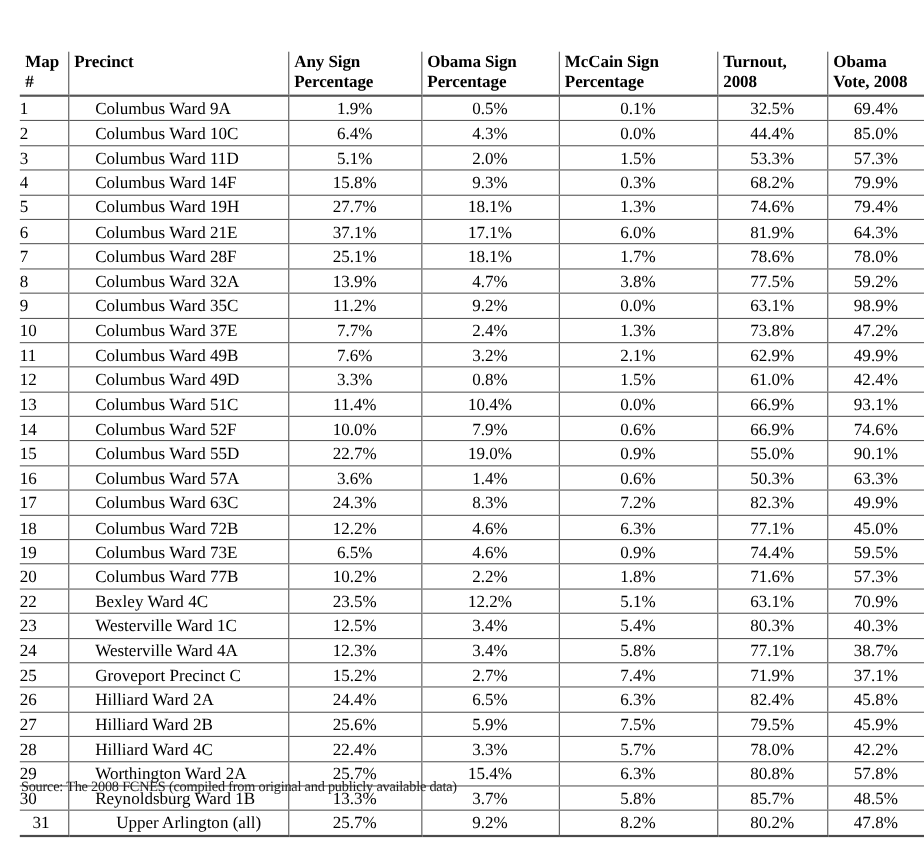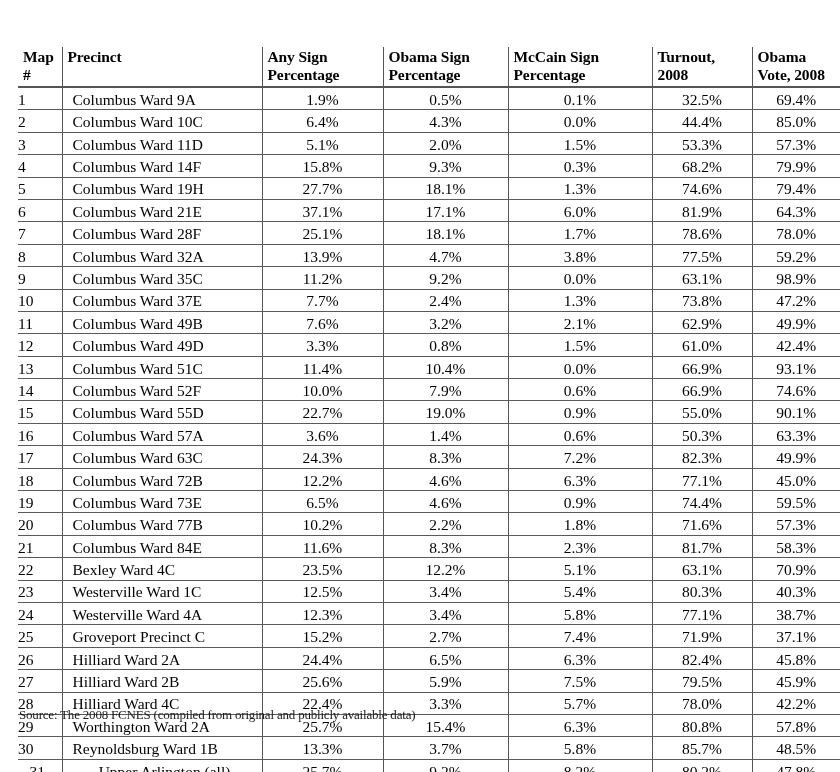--- a/index.html
+++ b/index.html
@@ -78,21 +78,21 @@
     padding: 0px 5px 2px 5px;
     vertical-align: bottom;
     border-bottom: 1.2px solid #5a5a5a;
   }
   tbody td.t-map {
     text-align: left;
     padding-left: 0px;
   }
   tbody td.t-precinct {
     text-align: left;
-    padding-left: 10px;
+    padding-left: 24px;
   }
   tbody td.t-num {
     text-align: center;
   }
   tbody td.vline {
     border-left: 1.4px solid #555555;
   }
   tbody tr:last-child td {
     border-bottom: 2.2px solid #4a4a4a;
     text-align: center;
@@ -313,29 +313,20 @@
           <tr>
             <td class="t-map">20</td>
             <td class="t-precinct vline">Columbus Ward 77B</td>
             <td class="t-num vline">10.2%</td>
             <td class="t-num vline">2.2%</td>
             <td class="t-num vline">1.8%</td>
             <td class="t-num vline">71.6%</td>
             <td class="t-num vline">57.3%</td>
           </tr>
           <tr>
-            <td class="t-map">21</td>
-            <td class="t-precinct vline">Columbus Ward 84E</td>
-            <td class="t-num vline">11.6%</td>
-            <td class="t-num vline">8.3%</td>
-            <td class="t-num vline">2.3%</td>
-            <td class="t-num vline">81.7%</td>
-            <td class="t-num vline">58.3%</td>
-          </tr>
-          <tr>
             <td class="t-map">22</td>
             <td class="t-precinct vline">Bexley Ward 4C</td>
             <td class="t-num vline">23.5%</td>
             <td class="t-num vline">12.2%</td>
             <td class="t-num vline">5.1%</td>
             <td class="t-num vline">63.1%</td>
             <td class="t-num vline">70.9%</td>
           </tr>
           <tr>
             <td class="t-map">23</td>

